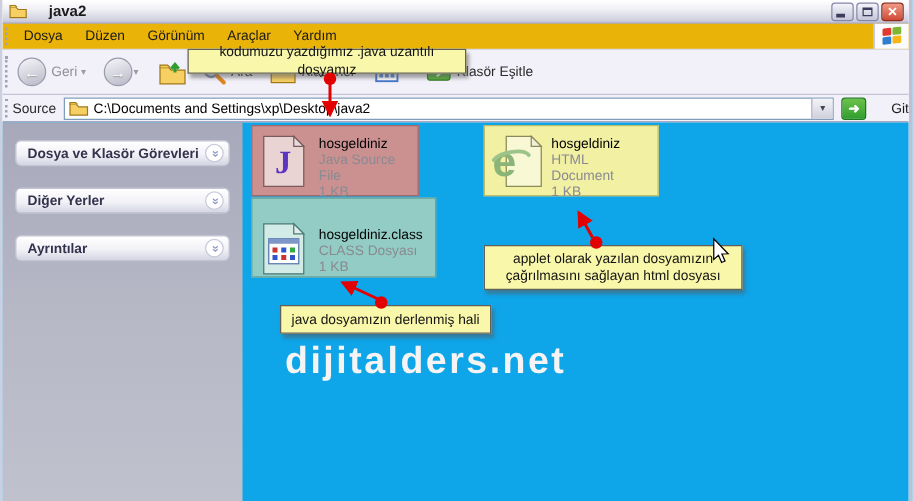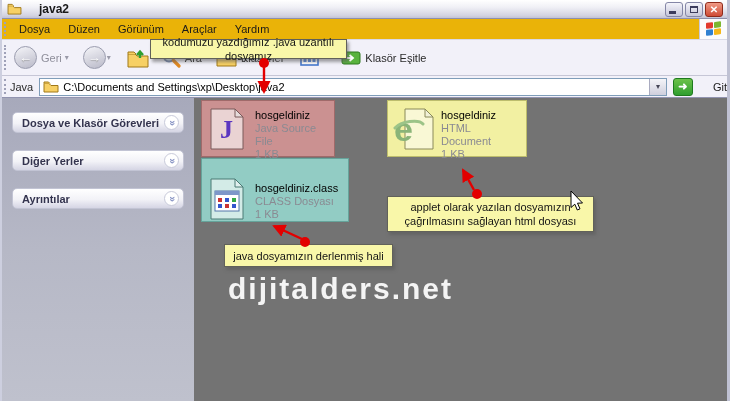--- a/index.html
+++ b/index.html
@@ -54,21 +54,21 @@
   .combo .path { margin-left:4px; color:#000; white-space:nowrap; overflow:hidden; }
   .combo-drop { position:absolute; right:0; top:0; width:17px; height:16px;
     background:linear-gradient(180deg,#f4f4f8,#cfcfdd); border-left:1px solid #a9abc0;
     display:flex; align-items:center; justify-content:center; color:#445; font-size:8px; }
   .go-btn { width:20px; height:18px; margin-left:6px; border-radius:3px; border:1px solid #1e7a1e;
     background:linear-gradient(180deg,#6cc24a,#2f9e2f); color:#fff; display:flex;
     align-items:center; justify-content:center; font-weight:bold; font-size:11px; }
   .go-label { margin-left:20px; color:#1a1a1a; }
 
   
-  .content { position:absolute; left:0; top:98px; width:100%; height:303px; background:#737373; }
+  .content { position:absolute; left:0; top:98px; width:100%; height:303px; background:#0ea5e9; }
   .sidebar { position:absolute; left:0; top:0; width:192px; height:303px;
     background:linear-gradient(180deg,#a7a9bb 0%,#b6b8c6 50%,#bfc1cd 100%); }
   .panelhdr { position:absolute; left:10px; width:172px; height:21px; border-radius:5px;
     background:linear-gradient(180deg,#ffffff 0%,#f2f2f7 55%,#d5d5e4 100%);
     border:1px solid #c2c4d4; display:flex; align-items:center; padding:0 4px 0 9px; }
   .panelhdr .hdr-txt { font-weight:bold; color:#33334e; }
   .chev-btn { margin-left:auto; width:15px; height:15px; border-radius:50%; background:#fff;
     border:1px solid #c8cada; display:flex; align-items:center; justify-content:center; }
   .chev { display:inline-block; transform:rotate(90deg); color:#8894c4; font-weight:bold;
     font-size:10px; line-height:10px; }
@@ -81,21 +81,21 @@
   .tile .icon { width:42px; height:44px; flex:0 0 42px; }
   .tile .meta { padding:2px 0 0 6px; line-height:13px; }
   .f-name { color:#000; }
   .f-sub  { color:#8a8a92; }
 
   
   .callout { position:absolute; background:#f9f7a9; border:1px solid #61615a;
     box-shadow:2px 3px 3px rgba(90,90,90,0.55); color:#141414; display:flex;
     align-items:center; justify-content:center; text-align:center; padding:2px 5px;
     line-height:14px; z-index:40; }
-  .co-1 { left:148px; top:39px;  width:197px; height:20px; }
+  .co-1 { left:148px; top:39px;  width:223px; height:20px; }
   .co-2 { left:222px; top:244px; width:169px; height:23px; }
   .co-3 { left:385px; top:196px; width:207px; height:36px; }
 
   .overlay { position:absolute; left:0; top:0; width:730px; height:401px;
     pointer-events:none; z-index:50; }
 
   .watermark { position:absolute; left:226px; top:272px; font-size:30px; font-weight:bold;
     color:#f4f4f4; letter-spacing:2px; z-index:1; }
 </style>
 </head>
@@ -190,21 +190,21 @@
       <svg width="20" height="17" viewBox="0 0 20 17">
         <rect x="1" y="3" width="18" height="12" rx="2" fill="#59b33e" stroke="#2e7a1e"></rect>
         <path d="M5,9 L11,9 M8.5,6 L12,9 L8.5,12" fill="none" stroke="#fff" stroke-width="1.8"></path>
       </svg>
       <span class="tb-text">Klasör Eşitle</span>
     </div>
   </div>
 
   <div class="addressbar">
     <span class="grip"></span>
-    <span class="addr-label">Java</span>
+    <span class="addr-label">Source</span>
     <div class="combo">
       <svg width="16" height="13" viewBox="0 0 16 13">
         <path d="M1,3.5 L6,3.5 L8,5.5 L15,5.5 L15,12 L1,12 Z" fill="#f7d064" stroke="#a07818"></path>
         <path d="M1,3.5 L1,2 L5.5,2 L7,3.5" fill="#f7d064" stroke="#a07818"></path>
       </svg>
       <span class="path">C:\Documents and Settings\xp\Desktop\java2</span>
       <div class="combo-drop">
         <span>▾</span>
       </div>
     </div>

